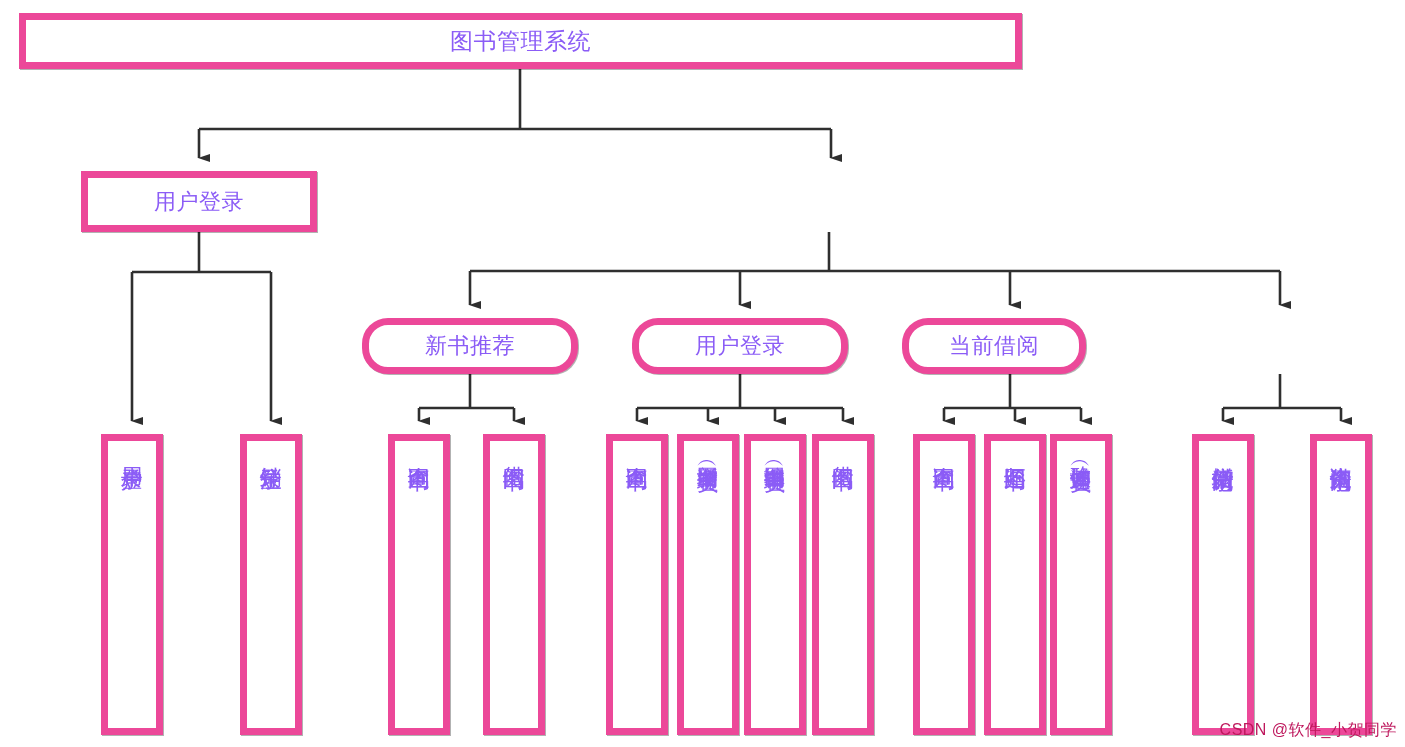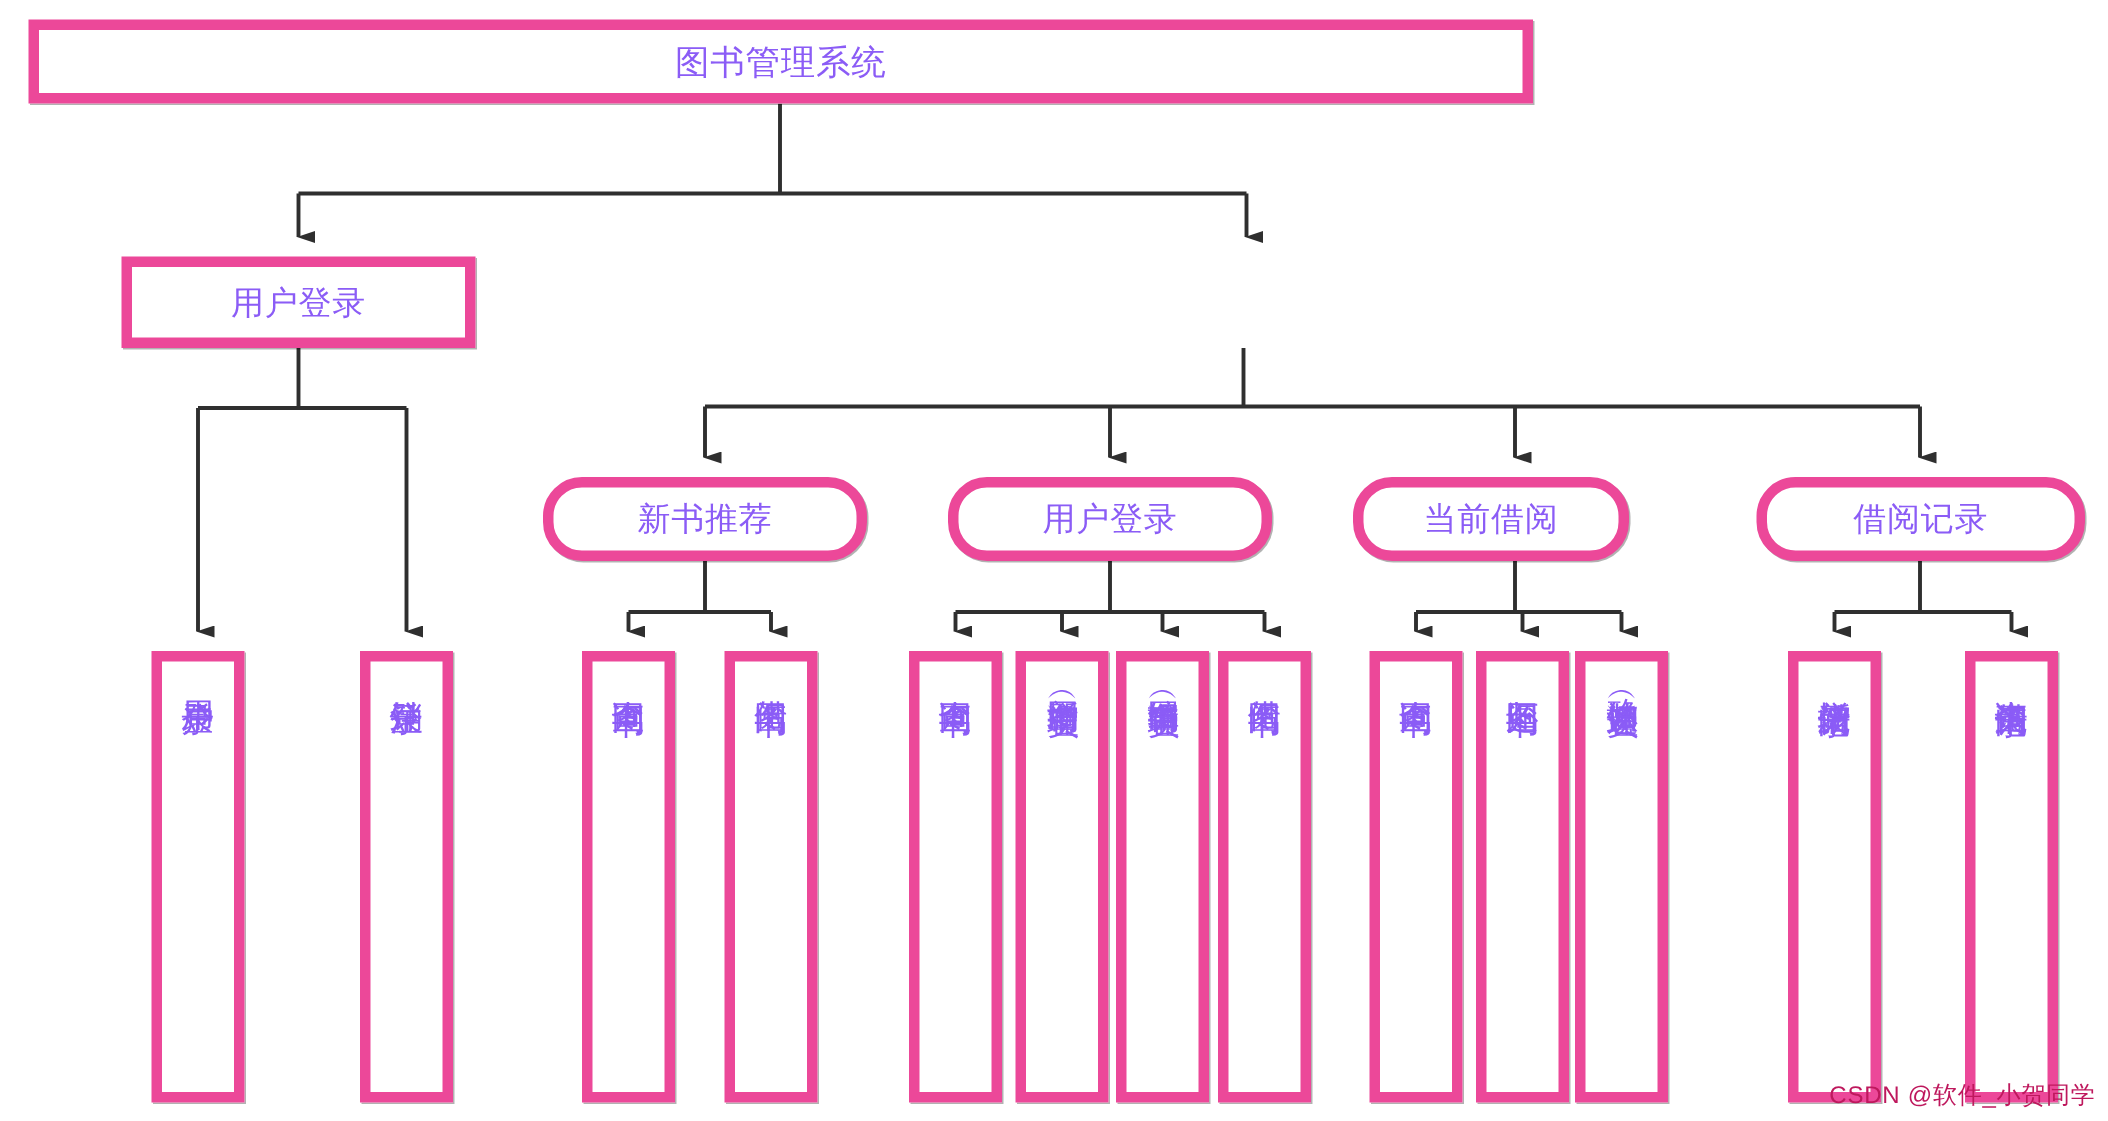--- a/index.html
+++ b/index.html
@@ -144,23 +144,20 @@
 
   <div class="node l2" style="left:362px; top:318px; width:216px; height:56px;">
     <span class="lbl">新书推荐</span>
   </div>
   <div class="node l2" style="left:632px; top:318px; width:216px; height:56px;">
     <span class="lbl">用户登录</span>
   </div>
   <div class="node l2" style="left:902px; top:318px; width:184px; height:56px;">
     <span class="lbl">当前借阅</span>
   </div>
-  <div class="node l2" style="left:1171px; top:318px; width:219px; height:56px;">
-    <span class="lbl">借阅记录</span>
-  </div>
 
   <div class="node leaf" style="left:101px; top:434px; width:62px; height:301px;">
     <span class="lbl">用户登录</span>
   </div>
   <div class="node leaf" style="left:240px; top:434px; width:62px; height:301px;">
     <span class="lbl">注销登录</span>
   </div>
 
   <div class="node leaf" style="left:388px; top:434px; width:62px; height:301px;">
     <span class="lbl">查询图书</span>

